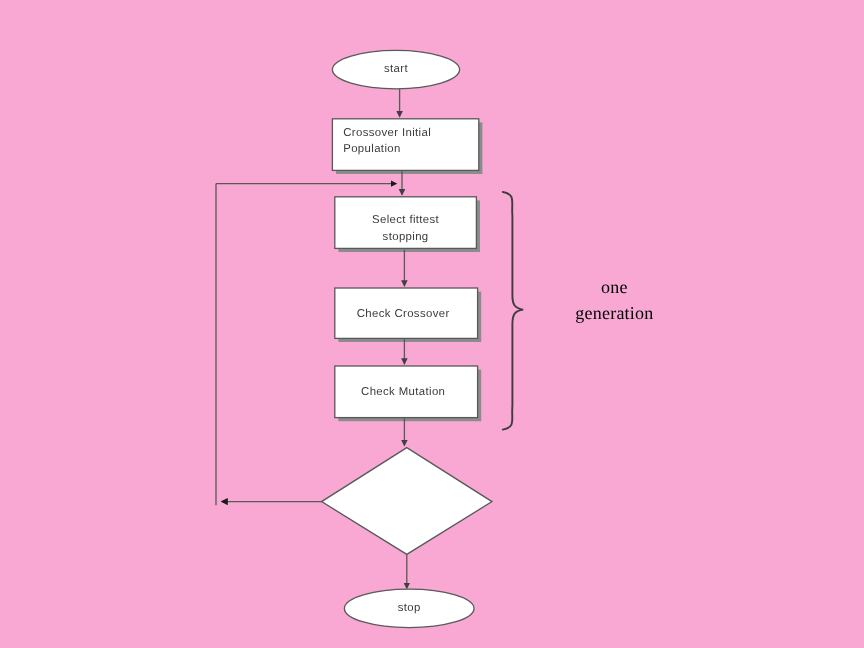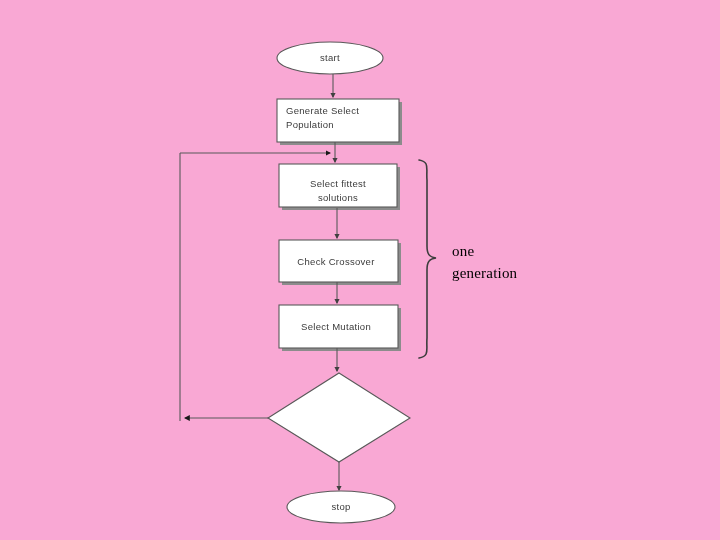--- a/index.html
+++ b/index.html
@@ -119,29 +119,29 @@
                C 427 254, 429 257, 436 258
                C 429 259, 427 262, 427 270
                L 427 338
                C 426 350, 430 356, 419 358" fill="none" stroke="#3d3d3d" stroke-width="1.6" stroke-linecap="round"></path>
     </g>
 
   </svg>
 
   <div class="node-label label-center" style="left:277px; top:51px; width:106px;">start</div>
 
-  <div class="node-label label-left" style="left:286px; top:104px; width:110px;">Generate Select
+  <div class="node-label label-left" style="left:286px; top:104px; width:110px;">Crossover Initial
 Population</div>
 
   <div class="node-label label-center" style="left:279px; top:177px; width:118px;">Select fittest
-solutions</div>
+stopping</div>
 
   <div class="node-label label-center" style="left:277px; top:255px; width:118px;">Check Crossover</div>
 
-  <div class="node-label label-center" style="left:277px; top:320px; width:118px;">Select Mutation</div>
+  <div class="node-label label-center" style="left:277px; top:320px; width:118px;">Check Mutation</div>
 
 
   <div class="node-label label-center" style="left:288px; top:500px; width:106px;">stop</div>
 
-  <div class="annotation-label" style="left:452px; top:240px; width:120px;">one
+  <div class="annotation-label" style="left:452px; top:229px; width:120px;text-align:center;">one
 generation</div>
 
 </div>
 
 </body></html>

